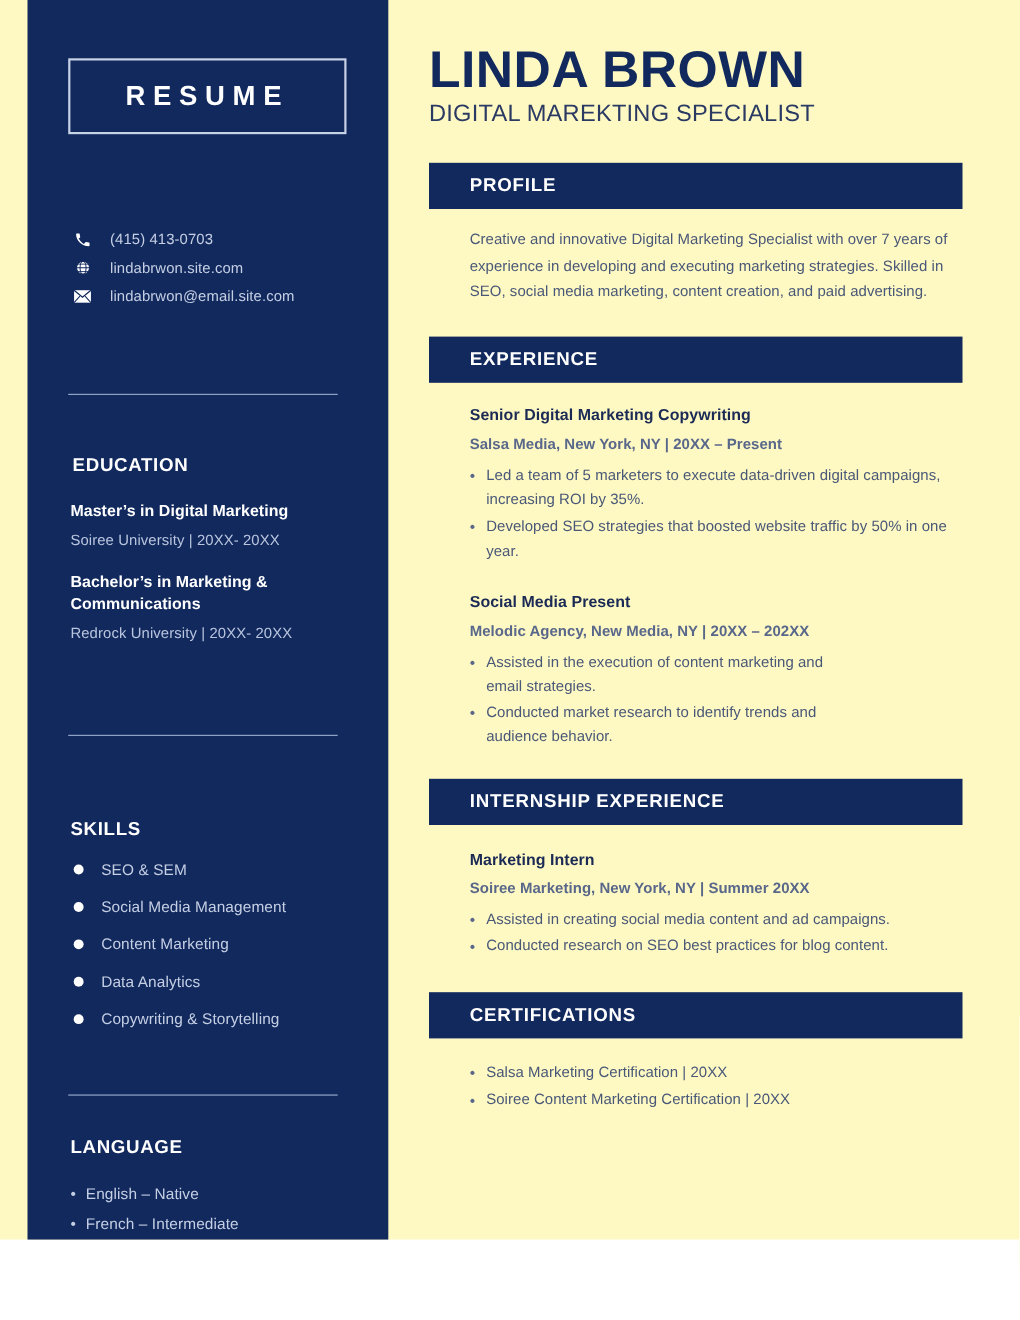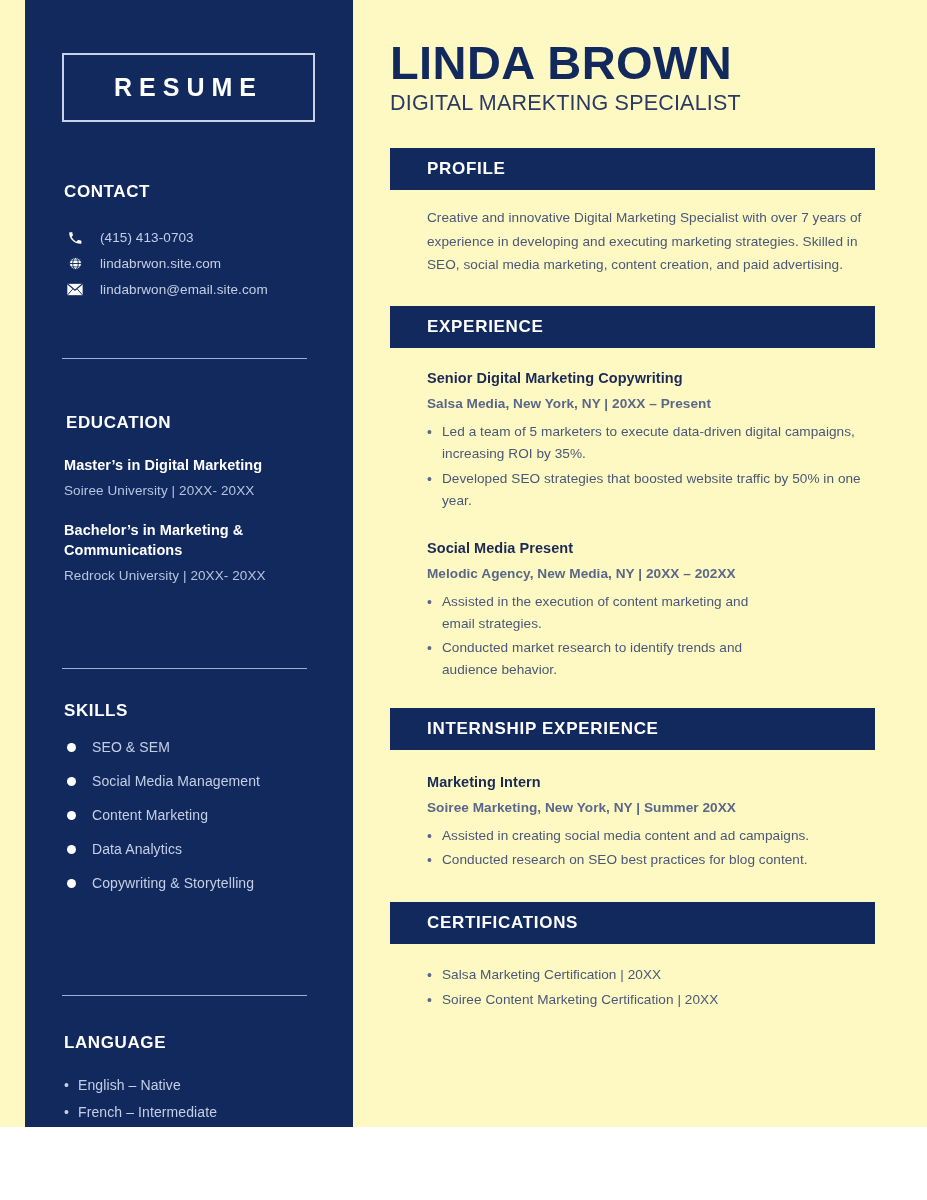--- a/index.html
+++ b/index.html
@@ -262,21 +262,20 @@
 
 <div class="page">
 
   <div class="sidebar">
 
     <div class="resume-box">
       <span class="resume-box-label">RESUME</span>
     </div>
 
     <div class="side-section" style="top:182px;">
-      <div class="side-heading">CONTACT</div>
       <div class="contact-list">
 
         <div class="contact-row">
           <span class="contact-icon">
             <svg width="14" height="14" viewBox="0 0 24 24" fill="#ffffff">
               <path d="M6.6 10.8c1.7 3.3 4.3 5.9 7.6 7.6l2.5-2.5c.3-.3.8-.4 1.2-.3 1.3.4 2.7.7 4.1.7.6 0 1 .4 1 1V21c0 .6-.4 1-1 1C10.6 22 2 13.4 2 3c0-.6.4-1 1-1h3.7c.6 0 1 .4 1 1 0 1.4.2 2.8.7 4.1.1.4 0 .9-.3 1.2l-2.5 2.5z"></path>
             </svg>
           </span>
           <span class="contact-text">(415) 413-0703</span>
         </div>
@@ -320,21 +319,21 @@
       </div>
 
       <div class="edu-entry">
         <div class="edu-degree">Bachelor’s in Marketing &amp; Communications</div>
         <div class="edu-school">Redrock University | 20XX- 20XX</div>
       </div>
     </div>
 
     <div class="divider" style="top:668px;"></div>
 
-    <div class="side-section" style="top:701px;">
+    <div class="side-section" style="top:744px;">
       <div class="side-heading">SKILLS</div>
 
       <div class="skill-row">
         <span class="skill-dot"></span>
         <span class="skill-label">SEO &amp; SEM</span>
       </div>
       <div class="skill-row">
         <span class="skill-dot"></span>
         <span class="skill-label">Social Media Management</span>
       </div>

